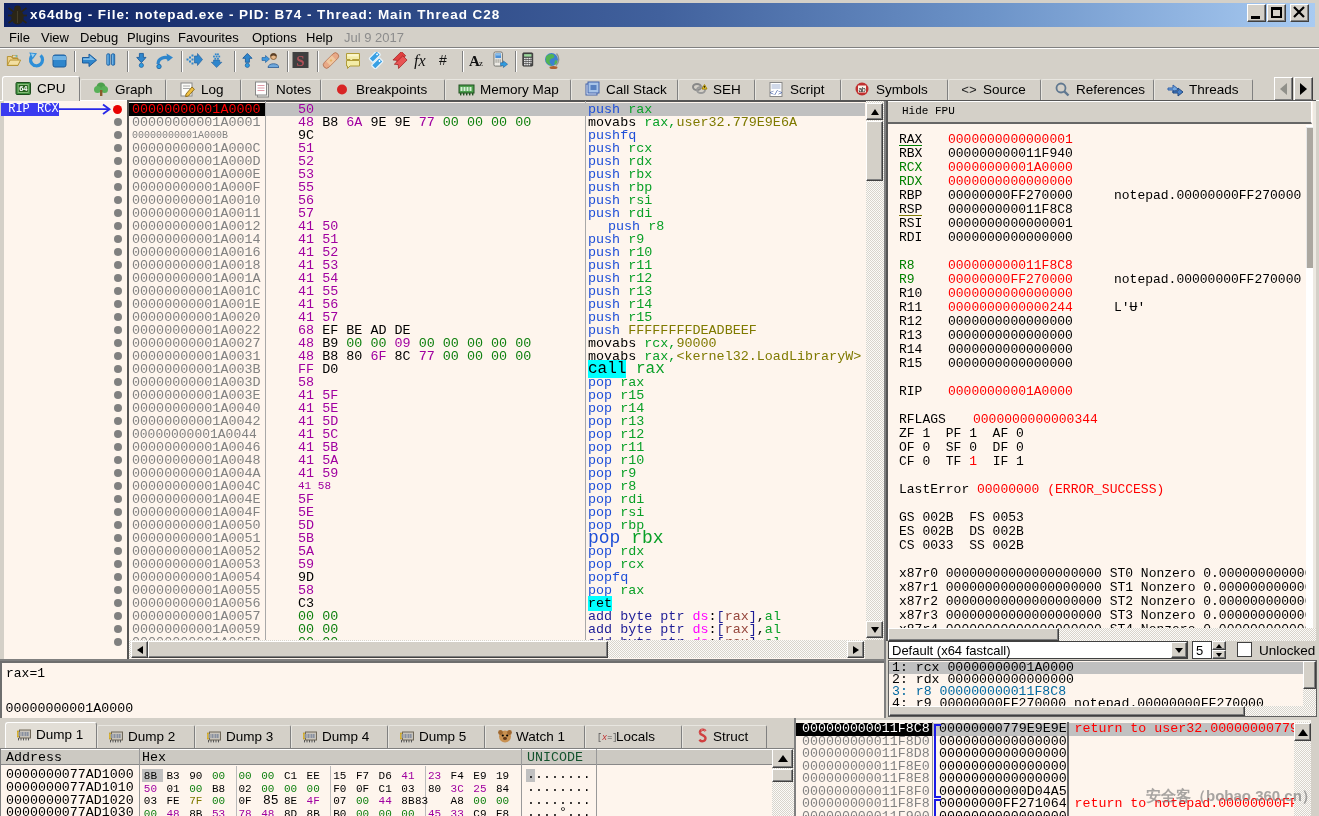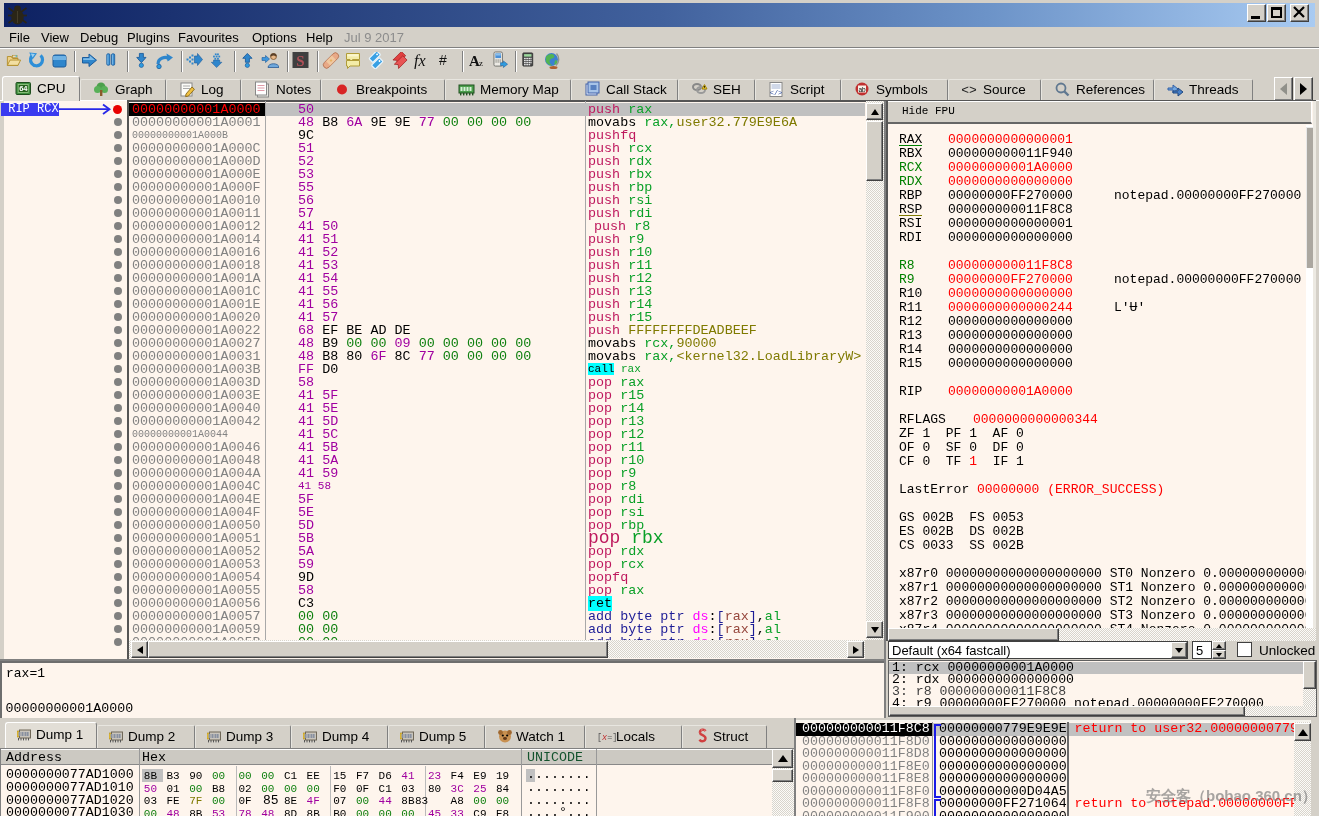--- a/index.html
+++ b/index.html
@@ -3,21 +3,21 @@
 *{margin:0;padding:0;box-sizing:border-box}
 html,body{width:1319px;height:816px;overflow:hidden;background:#D4D0C8;
  font-family:"Liberation Sans",sans-serif}
 .ab{position:absolute}
 .mono{font-family:"Liberation Mono",monospace}
 .pre{white-space:pre}
 
 .raised{background:#D4D0C8;border-top:1px solid #FFFFFF;border-left:1px solid #FFFFFF;border-right:1px solid #404040;border-bottom:1px solid #404040;box-shadow:inset -1px -1px 0 #808080}
 
 .m{color:#A000A0}.z{color:#108010}.k{color:#000}.gy{color:#828282}
-.b{color:#be185d}.g{color:#0AA028}.o{color:#7F7A00}.nv{color:#1C1C96}
+.b{color:#1d4ed8}.g{color:#0AA028}.o{color:#7F7A00}.nv{color:#1C1C96}
 .pk{color:#FF00FF}.br{color:#96463C}.red{color:#FF0000}.grn{color:#008000}
 .hl{background:#00FFFF}
 .scrtrack{background:#FCFBF8;background-image:conic-gradient(#D8D4CC 25%,#FCFBF8 0 50%,#D8D4CC 0 75%,#FCFBF8 0);background-size:2px 2px}
 .thumb{background:#D4D0C8;border-top:1px solid #FFFFFF;border-left:1px solid #FFFFFF;border-right:1px solid #404040;border-bottom:1px solid #404040;box-shadow:inset -1px -1px 0 #808080}
 .sbtn{background:#D4D0C8;border-top:1px solid #FFFFFF;border-left:1px solid #FFFFFF;border-right:1px solid #404040;border-bottom:1px solid #404040;box-shadow:inset -1px -1px 0 #808080;display:flex;align-items:center;justify-content:center}
 .arr{width:0;height:0;display:block}
 </style></head><body>
 <div class="ab" style="left:0;top:0;width:1319px;height:3px;background:#D4D0C8"></div>
 <div class="ab" style="left:0;top:0;width:4px;height:816px;background:#D4D0C8"></div>
 <div class="ab" style="left:1315px;top:0;width:4px;height:816px;background:#D4D0C8"></div>
@@ -28,20 +28,21 @@
         <line x1="1" y1="10.5" x2="7" y2="10.5"></line>
         <line x1="1.5" y1="18" x2="7" y2="14"></line>
         <line x1="19.5" y1="3" x2="14" y2="7"></line>
         <line x1="20" y1="10.5" x2="14" y2="10.5"></line>
         <line x1="19.5" y1="18" x2="14" y2="14"></line>
       </g>
       <ellipse cx="10.5" cy="12" rx="6.2" ry="7.5" fill="#2A2517"></ellipse>
       <circle cx="10.5" cy="4" r="3.4" fill="#2A2517"></circle>
       <line x1="10.5" y1="6" x2="10.5" y2="18" stroke="#4A4430" stroke-width="0.8"></line>
     </svg>
+    <span class="ab" style="left:26px;top:4px;color:#FFF;font-size:13.5px;font-weight:bold;letter-spacing:0.95px">x64dbg - File: notepad.exe - PID: B74 - Thread: Main Thread C28</span>
   </div>
 <div class="ab raised" style="left:1247px;top:4px;width:19px;height:18px">
     <div class="ab" style="left:3px;top:11px;width:9px;height:3px;background:#000"></div>
   </div>
 <div class="ab raised" style="left:1267px;top:4px;width:19px;height:18px">
     <div class="ab" style="left:3px;top:2px;width:11px;height:11px;border:2px solid #000;border-top-width:3px"></div>
   </div>
 <div class="ab raised" style="left:1290px;top:4px;width:19px;height:18px"><svg width="17" height="16">
       <path d="M3 2 L13 12 M13 2 L3 12" stroke="#000" stroke-width="2.2"></path>
     </svg></div>
@@ -410,21 +411,21 @@
     <div class="ab mono pre" style="left:169px;top:79.5px;font-size:13.4px;line-height:13px;height:13px"><span class="m">55</span></div>
     <div class="ab mono pre" style="left:459px;top:79.5px;font-size:13.4px;line-height:13px;height:13px"><span class="b">push</span> <span class="g">rbp</span></div>
     <div class="ab mono pre" style="left:3px;top:92.5px;font-size:13.4px;line-height:13px;height:13px"><span class="gy">00000000001A0010</span></div>
     <div class="ab mono pre" style="left:169px;top:92.5px;font-size:13.4px;line-height:13px;height:13px"><span class="m">56</span></div>
     <div class="ab mono pre" style="left:459px;top:92.5px;font-size:13.4px;line-height:13px;height:13px"><span class="b">push</span> <span class="g">rsi</span></div>
     <div class="ab mono pre" style="left:3px;top:105.5px;font-size:13.4px;line-height:13px;height:13px"><span class="gy">00000000001A0011</span></div>
     <div class="ab mono pre" style="left:169px;top:105.5px;font-size:13.4px;line-height:13px;height:13px"><span class="m">57</span></div>
     <div class="ab mono pre" style="left:459px;top:105.5px;font-size:13.4px;line-height:13px;height:13px"><span class="b">push</span> <span class="g">rdi</span></div>
     <div class="ab mono pre" style="left:3px;top:118.5px;font-size:13.4px;line-height:13px;height:13px"><span class="gy">00000000001A0012</span></div>
     <div class="ab mono pre" style="left:169px;top:118.5px;font-size:13.4px;line-height:13px;height:13px"><span class="m">41</span> <span class="m">50</span></div>
-    <div class="ab mono pre" style="left:465px;top:118.5px;font-size:13.4px;line-height:13px;height:13px"><span class="b">push</span> <span class="g">r8</span></div>
+    <div class="ab mono pre" style="left:479px;top:118.5px;font-size:13.4px;line-height:13px;height:13px"><span class="b">push</span> <span class="g">r8</span></div>
     <div class="ab mono pre" style="left:3px;top:131.5px;font-size:13.4px;line-height:13px;height:13px"><span class="gy">00000000001A0014</span></div>
     <div class="ab mono pre" style="left:169px;top:131.5px;font-size:13.4px;line-height:13px;height:13px"><span class="m">41</span> <span class="m">51</span></div>
     <div class="ab mono pre" style="left:459px;top:131.5px;font-size:13.4px;line-height:13px;height:13px"><span class="b">push</span> <span class="g">r9</span></div>
     <div class="ab mono pre" style="left:3px;top:144.5px;font-size:13.4px;line-height:13px;height:13px"><span class="gy">00000000001A0016</span></div>
     <div class="ab mono pre" style="left:169px;top:144.5px;font-size:13.4px;line-height:13px;height:13px"><span class="m">41</span> <span class="m">52</span></div>
     <div class="ab mono pre" style="left:459px;top:144.5px;font-size:13.4px;line-height:13px;height:13px"><span class="b">push</span> <span class="g">r10</span></div>
     <div class="ab mono pre" style="left:3px;top:157.5px;font-size:13.4px;line-height:13px;height:13px"><span class="gy">00000000001A0018</span></div>
     <div class="ab mono pre" style="left:169px;top:157.5px;font-size:13.4px;line-height:13px;height:13px"><span class="m">41</span> <span class="m">53</span></div>
     <div class="ab mono pre" style="left:459px;top:157.5px;font-size:13.4px;line-height:13px;height:13px"><span class="b">push</span> <span class="g">r11</span></div>
     <div class="ab mono pre" style="left:3px;top:170.5px;font-size:13.4px;line-height:13px;height:13px"><span class="gy">00000000001A001A</span></div>
@@ -443,34 +444,34 @@
     <div class="ab mono pre" style="left:169px;top:222.5px;font-size:13.4px;line-height:13px;height:13px"><span class="m">68</span> <span class="k">EF</span> <span class="k">BE</span> <span class="k">AD</span> <span class="k">DE</span></div>
     <div class="ab mono pre" style="left:459px;top:222.5px;font-size:13.4px;line-height:13px;height:13px"><span class="b">push</span> <span class="o">FFFFFFFFDEADBEEF</span></div>
     <div class="ab mono pre" style="left:3px;top:235.5px;font-size:13.4px;line-height:13px;height:13px"><span class="gy">00000000001A0027</span></div>
     <div class="ab mono pre" style="left:169px;top:235.5px;font-size:13.4px;line-height:13px;height:13px"><span class="m">48</span> <span class="k">B9</span> <span class="z">00</span> <span class="z">00</span> <span class="m">09</span> <span class="z">00</span> <span class="z">00</span> <span class="z">00</span> <span class="z">00</span> <span class="z">00</span></div>
     <div class="ab mono pre" style="left:459px;top:235.5px;font-size:13.4px;line-height:13px;height:13px"><span class="k">movabs</span> <span class="g">rcx,</span><span class="o">90000</span></div>
     <div class="ab mono pre" style="left:3px;top:248.5px;font-size:13.4px;line-height:13px;height:13px"><span class="gy">00000000001A0031</span></div>
     <div class="ab mono pre" style="left:169px;top:248.5px;font-size:13.4px;line-height:13px;height:13px"><span class="m">48</span> <span class="k">B8</span> <span class="k">80</span> <span class="m">6F</span> <span class="k">8C</span> <span class="m">77</span> <span class="z">00</span> <span class="z">00</span> <span class="z">00</span> <span class="z">00</span></div>
     <div class="ab mono pre" style="left:459px;top:248.5px;font-size:13.4px;line-height:13px;height:13px"><span class="k">movabs</span> <span class="g">rax,</span><span class="o">&lt;kernel32.LoadLibraryW&gt;</span></div>
     <div class="ab mono pre" style="left:3px;top:261.5px;font-size:13.4px;line-height:13px;height:13px"><span class="gy">00000000001A003B</span></div>
     <div class="ab mono pre" style="left:169px;top:261.5px;font-size:13.4px;line-height:13px;height:13px"><span class="m">FF</span> <span class="k">D0</span></div>
-    <div class="ab mono pre" style="left:459px;top:261.5px;font-size:11px;line-height:13px;height:13px"><span class="k hl">call</span> <span class="g">rax</span></div>
+    <div class="ab mono pre" style="left:459px;top:261.5px;font-size:16px;line-height:13px;height:13px"><span class="k hl">call</span> <span class="g">rax</span></div>
     <div class="ab mono pre" style="left:3px;top:274.5px;font-size:13.4px;line-height:13px;height:13px"><span class="gy">00000000001A003D</span></div>
     <div class="ab mono pre" style="left:169px;top:274.5px;font-size:13.4px;line-height:13px;height:13px"><span class="m">58</span></div>
     <div class="ab mono pre" style="left:459px;top:274.5px;font-size:13.4px;line-height:13px;height:13px"><span class="b">pop</span> <span class="g">rax</span></div>
     <div class="ab mono pre" style="left:3px;top:287.5px;font-size:13.4px;line-height:13px;height:13px"><span class="gy">00000000001A003E</span></div>
     <div class="ab mono pre" style="left:169px;top:287.5px;font-size:13.4px;line-height:13px;height:13px"><span class="m">41</span> <span class="m">5F</span></div>
     <div class="ab mono pre" style="left:459px;top:287.5px;font-size:13.4px;line-height:13px;height:13px"><span class="b">pop</span> <span class="g">r15</span></div>
     <div class="ab mono pre" style="left:3px;top:300.5px;font-size:13.4px;line-height:13px;height:13px"><span class="gy">00000000001A0040</span></div>
     <div class="ab mono pre" style="left:169px;top:300.5px;font-size:13.4px;line-height:13px;height:13px"><span class="m">41</span> <span class="m">5E</span></div>
     <div class="ab mono pre" style="left:459px;top:300.5px;font-size:13.4px;line-height:13px;height:13px"><span class="b">pop</span> <span class="g">r14</span></div>
     <div class="ab mono pre" style="left:3px;top:313.5px;font-size:13.4px;line-height:13px;height:13px"><span class="gy">00000000001A0042</span></div>
     <div class="ab mono pre" style="left:169px;top:313.5px;font-size:13.4px;line-height:13px;height:13px"><span class="m">41</span> <span class="m">5D</span></div>
     <div class="ab mono pre" style="left:459px;top:313.5px;font-size:13.4px;line-height:13px;height:13px"><span class="b">pop</span> <span class="g">r13</span></div>
-    <div class="ab mono pre" style="left:3px;top:326.5px;font-size:10px;line-height:13px;height:13px"><span class="gy">00000000001A0044</span></div>
+    <div class="ab mono pre" style="left:3px;top:326.5px;font-size:13px;line-height:13px;height:13px"><span class="gy">00000000001A0044</span></div>
     <div class="ab mono pre" style="left:169px;top:326.5px;font-size:13.4px;line-height:13px;height:13px"><span class="m">41</span> <span class="m">5C</span></div>
     <div class="ab mono pre" style="left:459px;top:326.5px;font-size:13.4px;line-height:13px;height:13px"><span class="b">pop</span> <span class="g">r12</span></div>
     <div class="ab mono pre" style="left:3px;top:339.5px;font-size:13.4px;line-height:13px;height:13px"><span class="gy">00000000001A0046</span></div>
     <div class="ab mono pre" style="left:169px;top:339.5px;font-size:13.4px;line-height:13px;height:13px"><span class="m">41</span> <span class="m">5B</span></div>
     <div class="ab mono pre" style="left:459px;top:339.5px;font-size:13.4px;line-height:13px;height:13px"><span class="b">pop</span> <span class="g">r11</span></div>
     <div class="ab mono pre" style="left:3px;top:352.5px;font-size:13.4px;line-height:13px;height:13px"><span class="gy">00000000001A0048</span></div>
     <div class="ab mono pre" style="left:169px;top:352.5px;font-size:13.4px;line-height:13px;height:13px"><span class="m">41</span> <span class="m">5A</span></div>
     <div class="ab mono pre" style="left:459px;top:352.5px;font-size:13.4px;line-height:13px;height:13px"><span class="b">pop</span> <span class="g">r10</span></div>
     <div class="ab mono pre" style="left:3px;top:365.5px;font-size:13.4px;line-height:13px;height:13px"><span class="gy">00000000001A004A</span></div>
     <div class="ab mono pre" style="left:169px;top:365.5px;font-size:13.4px;line-height:13px;height:13px"><span class="m">41</span> <span class="m">59</span></div>
@@ -613,21 +614,21 @@
   </div>
 <div class="ab sbtn" style="left:1212px;top:650px;width:14px;height:9px">
     <span class="arr" style="border-left:3px solid transparent;border-right:3px solid transparent;border-top:4px solid #000"></span>
   </div>
 <div class="ab" style="left:1237px;top:642px;width:15px;height:15px;background:#FFF;border:1px solid #404040"></div>
 <div class="ab" style="left:1259px;top:643px;font-size:13.5px">Unlocked</div>
 <div class="ab" style="left:888px;top:660px;width:429px;height:57px;background:#FEF5ED;border:1px solid #606060"></div>
 <div class="ab" style="left:889px;top:662.3px;width:414px;height:11.8px;background:#C0C0C0"></div>
 <div class="ab mono pre" style="left:892px;top:662.3px;font-size:13.2px;line-height:11.8px;color:#000">1: rcx 00000000001A0000</div>
 <div class="ab mono pre" style="left:892px;top:674.1px;font-size:13.2px;line-height:11.8px;color:#000">2: rdx 0000000000000000</div>
-<div class="ab mono pre" style="left:892px;top:685.9px;font-size:13.2px;line-height:11.8px;color:#404040">3: r8 000000000011F8C8</div>
+<div class="ab mono pre" style="left:892px;top:685.9px;font-size:13.2px;line-height:11.8px;color:#0369a1">3: r8 000000000011F8C8</div>
 <div class="ab mono pre" style="left:892px;top:697.7px;font-size:13.2px;line-height:11.8px;color:#000">4: r9 00000000FF270000 notepad.00000000FF270000</div>
 <div class="ab scrtrack" style="left:1303px;top:661px;width:13px;height:45px"></div>
 <div class="ab thumb" style="left:1303px;top:661px;width:13px;height:28px"></div>
 <div class="ab scrtrack" style="left:889px;top:705.5px;width:427px;height:10.5px"></div>
 <div class="ab thumb" style="left:889px;top:705.5px;width:356px;height:10.5px"></div>
 <div class="ab" style="left:0px;top:718px;width:1319px;height:98px;background:#D4D0C8"></div>
 <div class="ab" style="left:5px;top:722px;width:92px;height:26px;background:#E2DED6;border-top:1px solid #FFF;border-left:1px solid #FFF;border-right:1px solid #808080;border-top-left-radius:3px;border-top-right-radius:3px"></div>
 <svg class="ab" style="left:17px;top:726px" width="20" height="17" viewBox="0 0 20 17">
     <rect x="0" y="5" width="3.5" height="6" fill="#F0C83C" stroke="#A08020" stroke-width="0.6"></rect>
     <rect x="2.5" y="4" width="11" height="8" fill="#C8C4BC" stroke="#706858"></rect>

